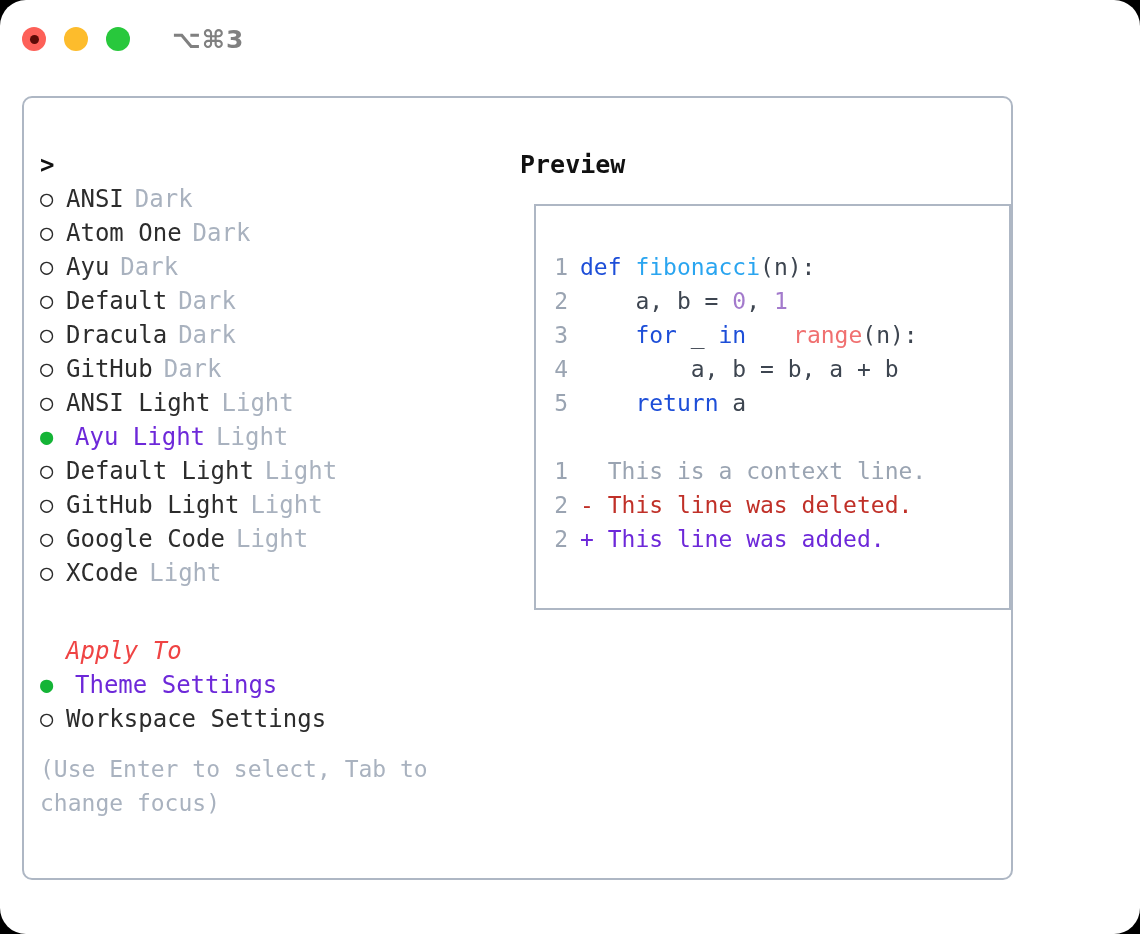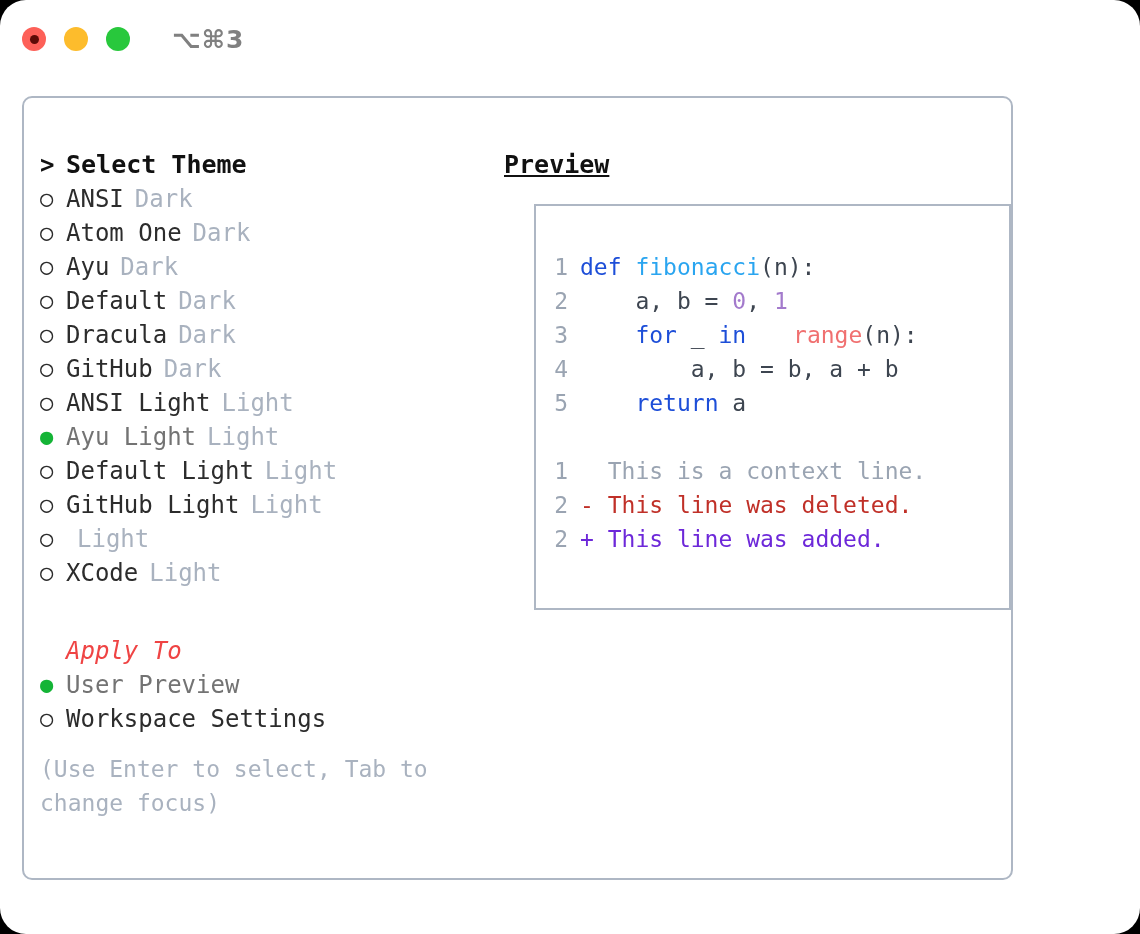--- a/index.html
+++ b/index.html
@@ -126,21 +126,21 @@
     color: #111111;
     font-weight: 700;
     font-size: 24px;
   }
   .heading {
     font-weight: 700;
     color: #111111;
     font-size: 25px;
   }
   .item-name { color: #2c2c2c; }
-  .item-name.sel { color: #737373; }
+  .item-name.sel { color: #6d28d9; margin-left: 9px; }
   .item-kind {
     color: #a9b2bf;
     margin-left: 11px;
     text-align: right;
   }
   .section-gap { height: 44px; }
   .subheading {
     color: #ef4444;
     font-size: 24px;
     padding-left: 26px;
@@ -160,22 +160,21 @@
     flex: 1;
     padding: 50px 0 0 0;
     box-sizing: border-box;
     position: relative;
   }
   .preview-title {
     font-size: 25px;
     font-weight: 700;
     color: #111111;
     line-height: 34px;
-    margin-left: 0px;
-    text-decoration: underline;
+    margin-left: 16px;
   }
   .code-box {
     position: absolute;
     left: 30px;
     top: 106px;
     width: 477px;
     height: 406px;
     border: 2px solid #aeb7c4;
     background: #ffffff;
     box-sizing: border-box;
@@ -223,46 +222,45 @@
     <div class="title-shortcut">⌥⌘3</div>
   </div>
 
   <div class="card">
     <div class="card-inner">
 
       <div class="left-pane">
 
         <div class="row">
           <span class="bullet caret">&gt;</span>
-          <span class="heading">Select Theme</span>
         </div>
 
         <div id="theme-list">
             <div class="row"><span class="bullet">○</span><span class="item-name">ANSI</span><span class="item-kind">Dark</span></div>
             <div class="row"><span class="bullet">○</span><span class="item-name">Atom One</span><span class="item-kind">Dark</span></div>
             <div class="row"><span class="bullet">○</span><span class="item-name">Ayu</span><span class="item-kind">Dark</span></div>
             <div class="row"><span class="bullet">○</span><span class="item-name">Default</span><span class="item-kind">Dark</span></div>
             <div class="row"><span class="bullet">○</span><span class="item-name">Dracula</span><span class="item-kind">Dark</span></div>
             <div class="row"><span class="bullet">○</span><span class="item-name">GitHub</span><span class="item-kind">Dark</span></div>
             <div class="row"><span class="bullet">○</span><span class="item-name">ANSI Light</span><span class="item-kind">Light</span></div>
             <div class="row"><span class="bullet sel">●</span><span class="item-name sel">Ayu Light</span><span class="item-kind">Light</span></div>
             <div class="row"><span class="bullet">○</span><span class="item-name">Default Light</span><span class="item-kind">Light</span></div>
             <div class="row"><span class="bullet">○</span><span class="item-name">GitHub Light</span><span class="item-kind">Light</span></div>
-            <div class="row"><span class="bullet">○</span><span class="item-kind">Light</span></div>
+            <div class="row"><span class="bullet">○</span><span class="item-name">Google Code</span><span class="item-kind">Light</span></div>
             <div class="row"><span class="bullet">○</span><span class="item-name">XCode</span><span class="item-kind">Light</span></div>
           </div>
 
         <div class="section-gap"></div>
 
         <div class="row">
           <span class="subheading">Apply To</span>
         </div>
 
         <div id="apply-list">
-            <div class="row"><span class="bullet sel">●</span><span class="item-name sel">User Preview</span></div>
+            <div class="row"><span class="bullet sel">●</span><span class="item-name sel">Theme Settings</span></div>
             <div class="row"><span class="bullet">○</span><span class="item-name">Workspace Settings</span></div>
           </div>
 
         <div class="hint">(Use Enter to select, Tab to change focus)</div>
       </div>
 
       <div class="right-pane">
         <div class="preview-title">Preview</div>
 
         <div class="code-box">

